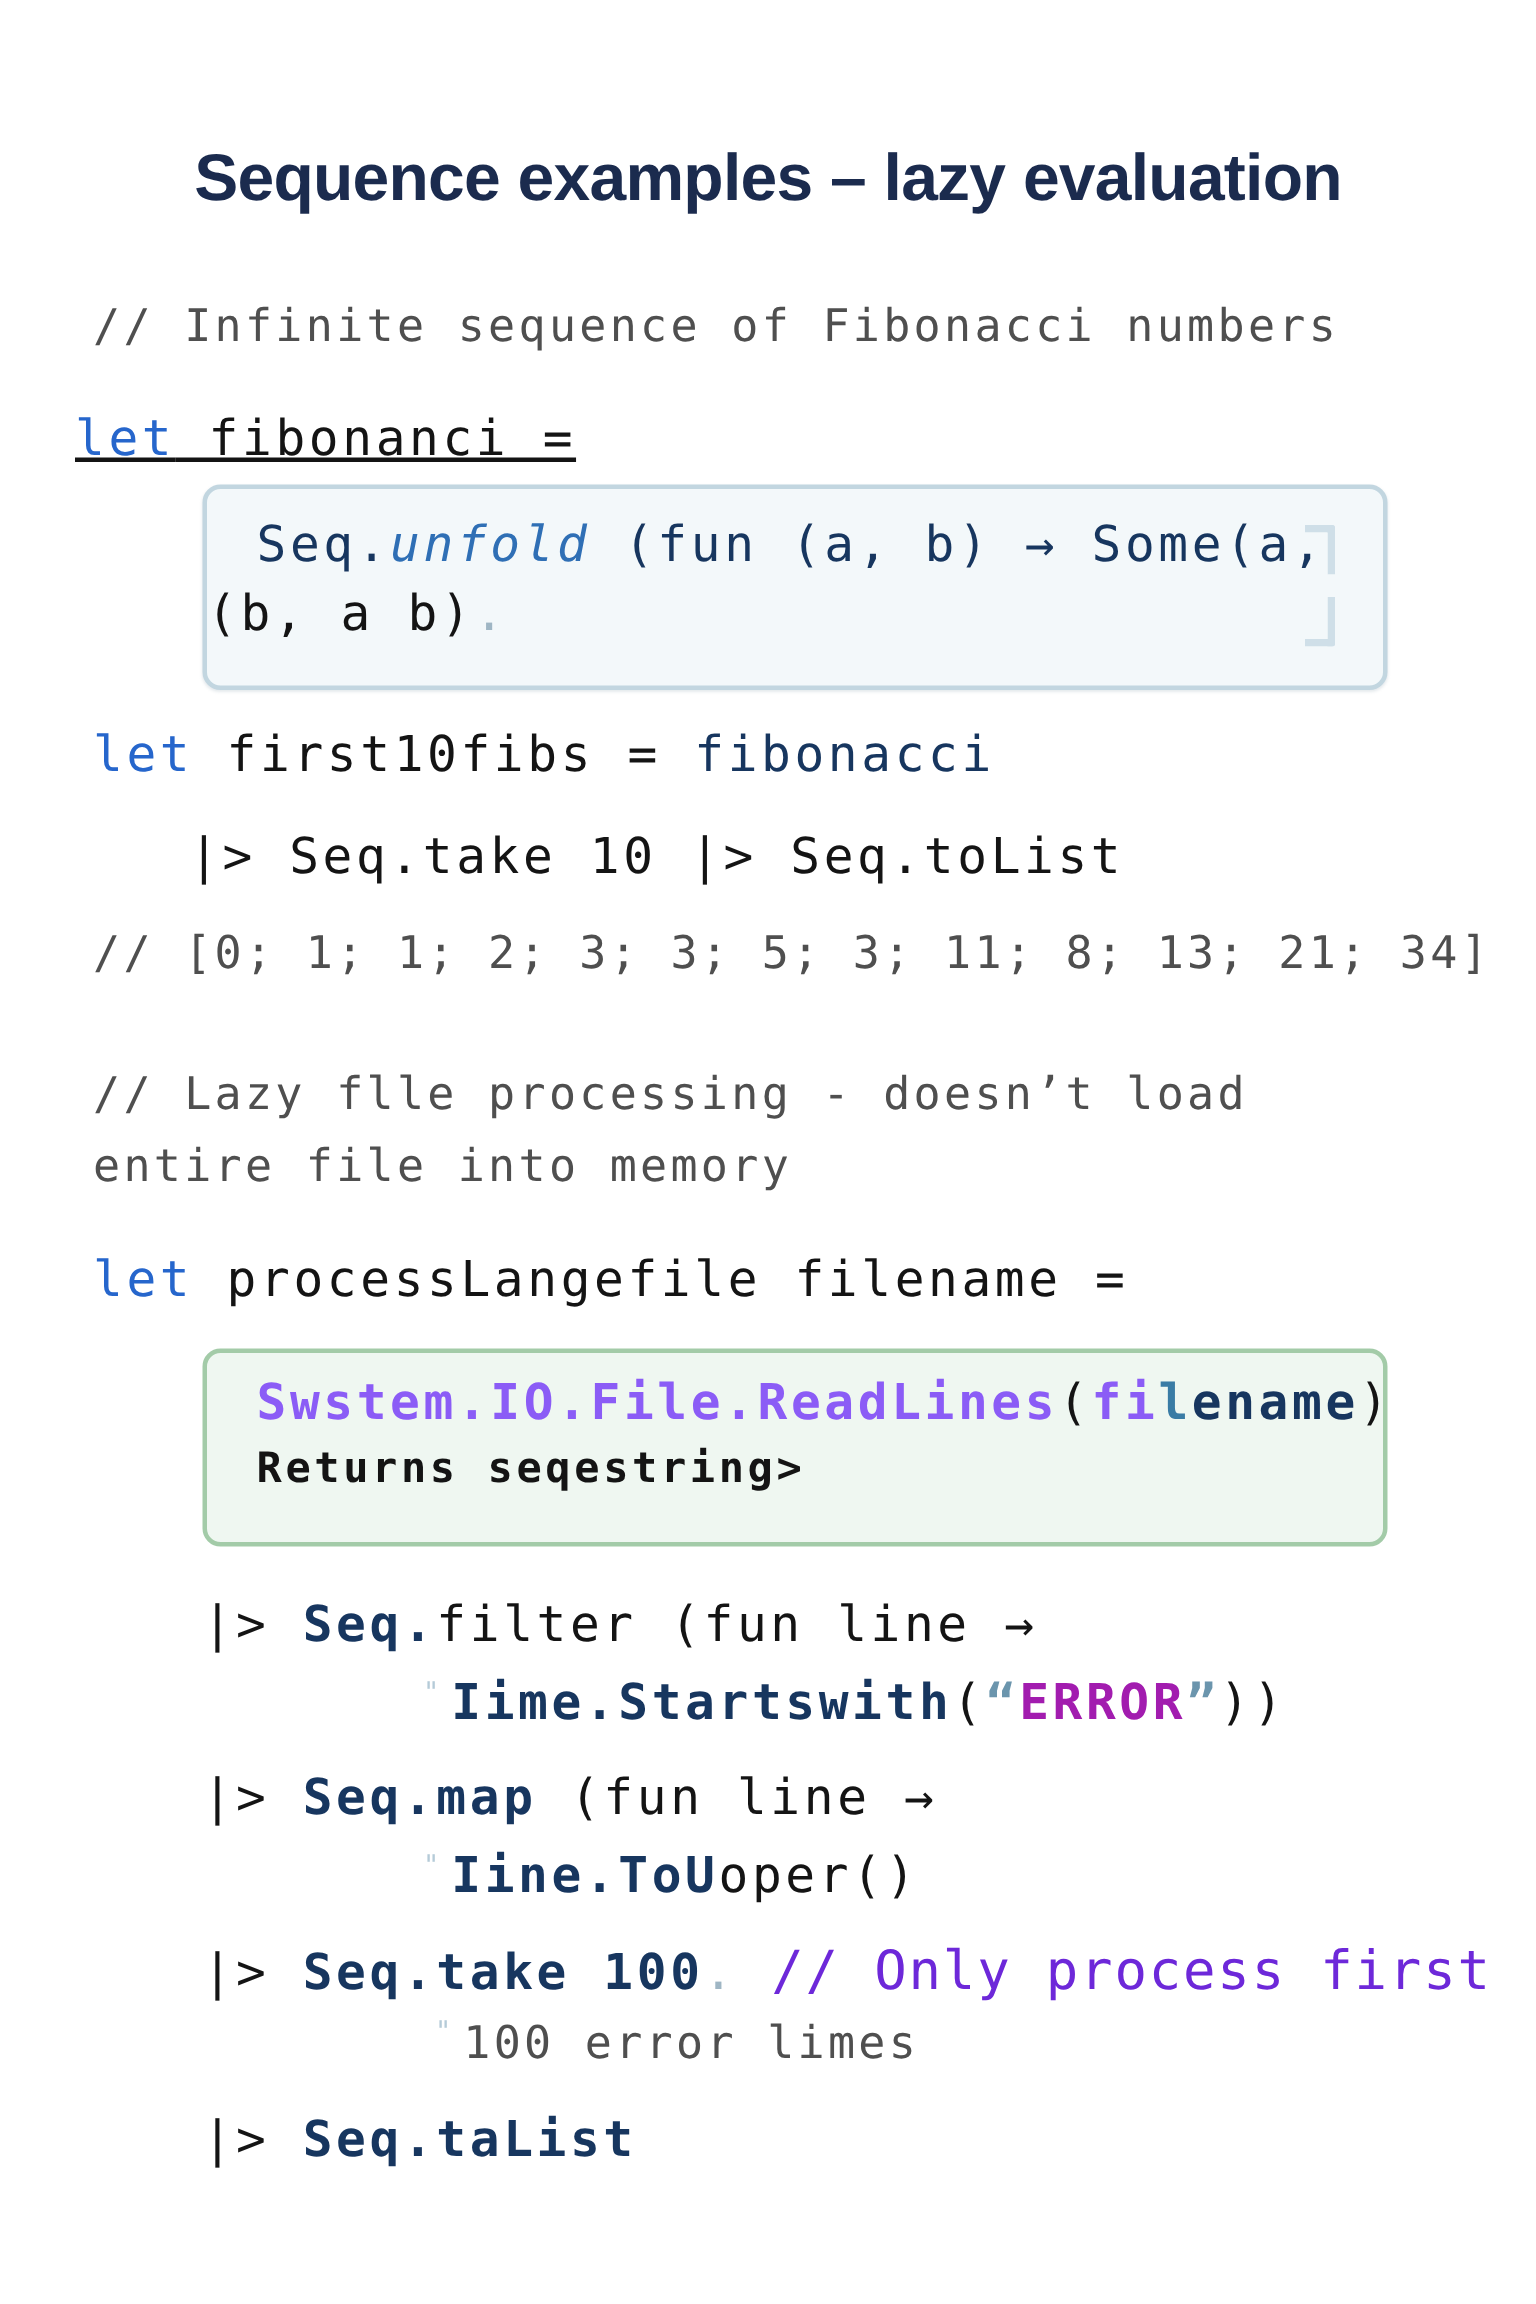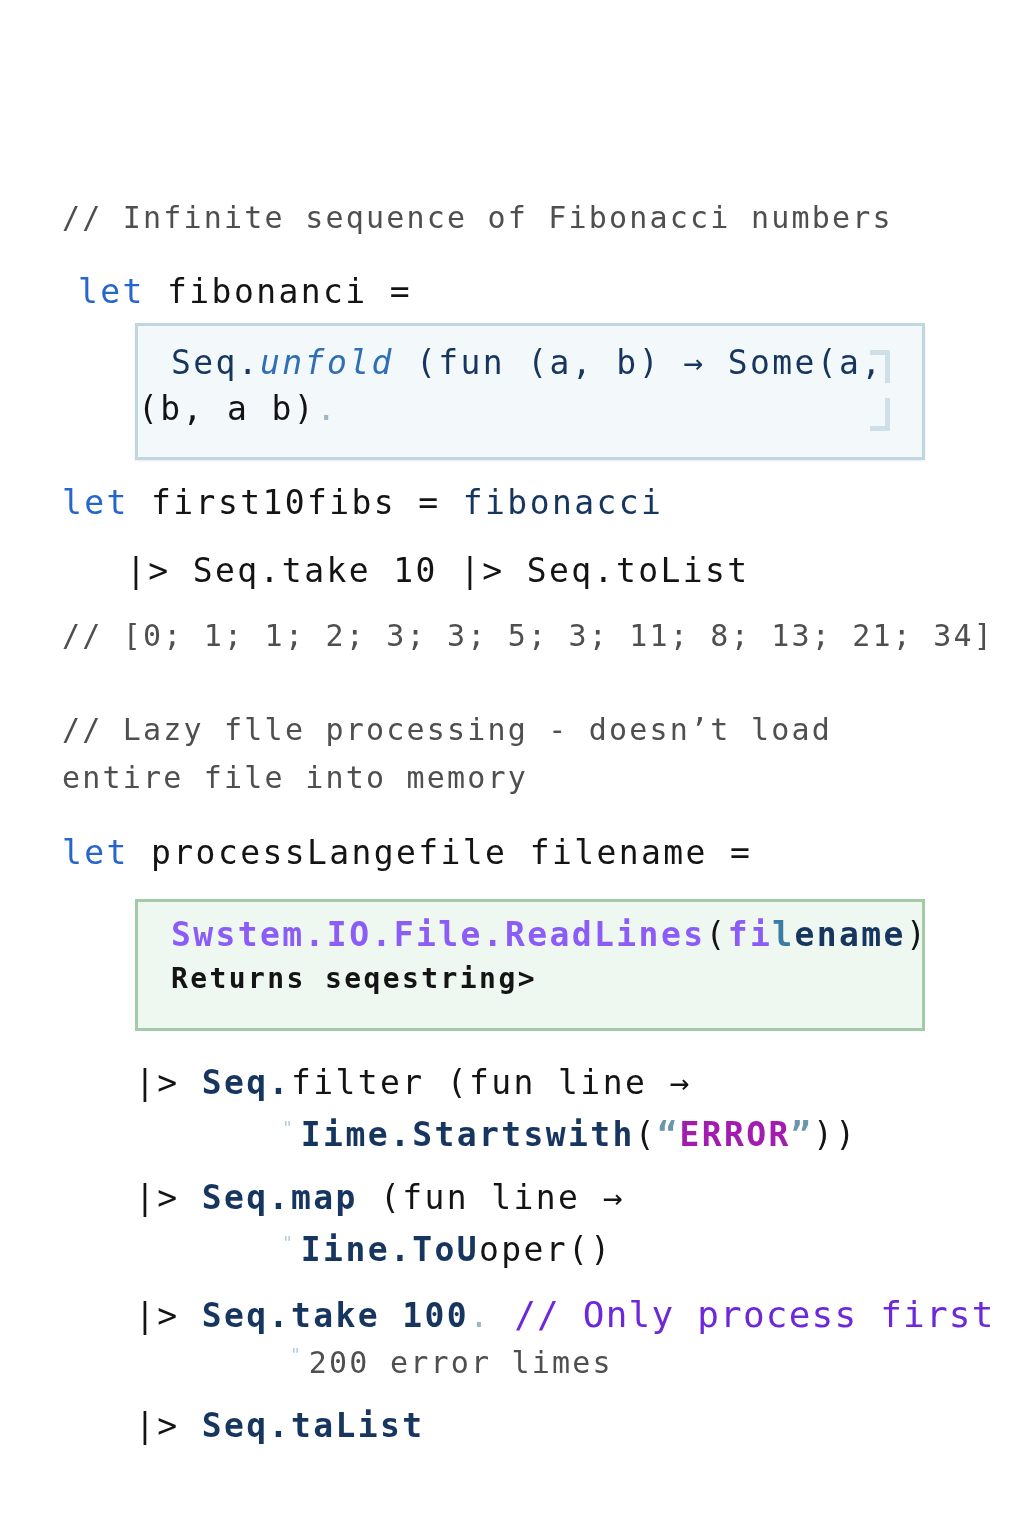--- a/index.html
+++ b/index.html
@@ -26,21 +26,21 @@
   .ital{}
   .teal{color:#8b5cf6;font-weight:bold;}
   .steel{color:#3a7ca5;font-weight:bold;}
   .errgreen{color:#a21caf;font-weight:bold;}
   .bluequote{color:#6b95ad;font-weight:bold;}
   .sage{color:#6f9d7d;font-weight:bold;}
   .faint{color:#9fb6c4;}
   .tick{color:#b5cbd8;font-size:18px;vertical-align:12px;margin-right:8px;letter-spacing:0;}
   .codebox{
     position:absolute;left:135px;width:790px;box-sizing:border-box;
-    border-radius:0;
+    border-radius:12px;
   }
   .box1{
     top:323px;height:137px;
     background:#f3f8fa;border:3px solid #c2d6e0;
     box-shadow:0 1px 2px rgba(150,170,185,0.25);
   }
   .box2{
     top:899px;height:132px;
     background:#eff7f1;border:3px solid #a3cba8;
   }
@@ -48,41 +48,42 @@
   .b1l1{margin:17px 0 0 33px;}
   .b1l2{margin:7px 116px 0 0;text-align:left;}
   .b2l1{margin:13px 0 0 33px;}
   .b2l2{margin:8px 0 0 33px;font-size:28px;}
   .corner-t{position:absolute;right:32px;top:24px;width:15px;height:28px;
     border-top:5px solid #cfdfe8;border-right:5px solid #cfdfe8;border-top-right-radius:2px;}
   .corner-b{position:absolute;right:32px;bottom:26px;width:15px;height:28px;
     border-bottom:5px solid #cfdfe8;border-right:5px solid #cfdfe8;border-bottom-right-radius:2px;}
   
   .p-comment1{top:200px;left:62px;}
-  .p-fib{top:272px;left:78px;}
+  .p-fib{top:272px;left:50px;text-decoration:underline;}
   .p-first10{top:483px;left:62px;}
   .p-pipe1{top:551px;left:126px;}
   .p-result{top:618px;left:62px;}
   .p-lazy1{top:712px;left:62px;}
   .p-lazy2{top:760px;left:62px;}
   .p-process{top:833px;left:62px;}
   .p-filter{top:1063px;left:135px;}
   .p-filter2{top:1115px;left:282px;}
   .p-map{top:1178px;left:135px;}
   .p-map2{top:1230px;left:282px;}
   .p-take{top:1294px;left:135px;}
   .p-take .cmt{font-size:36px;letter-spacing:1.2px;color:#6d28d9;}
   .p-take2{top:1344px;left:290px;}
   .p-talist{top:1406px;left:135px;}
 </style>
 </head>
 <body>
 
 <div class="page">
 
+  <h1 class="title">Sequence examples – lazy evaluation</h1>
 
   <div class="line comment p-comment1">// Infinite sequence of Fibonacci numbers</div>
 
   <div class="line p-fib"><span class="kw">let</span><span> fibonanci =</span></div>
 
   <div class="codebox box1">
     <div class="boxline b1l1"><span class="navy">Seq.</span><span class="blueital">unfold</span><span class="navy"> (fun (a, b) → Some(a,</span></div>
     <div class="boxline b1l2"><span>(b, a b)</span><span class="faint">.</span></div>
     <span class="corner-t"></span>
     <span class="corner-b"></span>
@@ -107,17 +108,17 @@
   <div class="line p-filter"><span>|&gt; </span><span class="navybold">Seq.</span><span>filter (fun line →</span></div>
 
   <div class="line p-filter2"><span class="tick">"</span><span class="navybold">Iime.Startswith</span><span>(</span><span class="bluequote">“</span><span class="errgreen">ERROR</span><span class="bluequote">”</span><span>))</span></div>
 
   <div class="line p-map"><span>|&gt; </span><span class="navybold">Seq.map</span><span> (fun line →</span></div>
 
   <div class="line p-map2"><span class="tick">"</span><span class="navybold">Iine.ToU</span><span>oper()</span></div>
 
   <div class="line p-take"><span>|&gt; </span><span class="navybold">Seq.take 100</span><span class="faint">.</span><span class="cmt"> // Only process first</span></div>
 
-  <div class="line comment p-take2"><span class="tick">"</span><span>200 error limes</span></div>
+  <div class="line comment p-take2"><span class="tick">"</span><span>100 error limes</span></div>
 
   <div class="line p-talist"><span>|&gt; </span><span class="navybold">Seq.taList</span></div>
 
 </div>
 
 </body></html>

